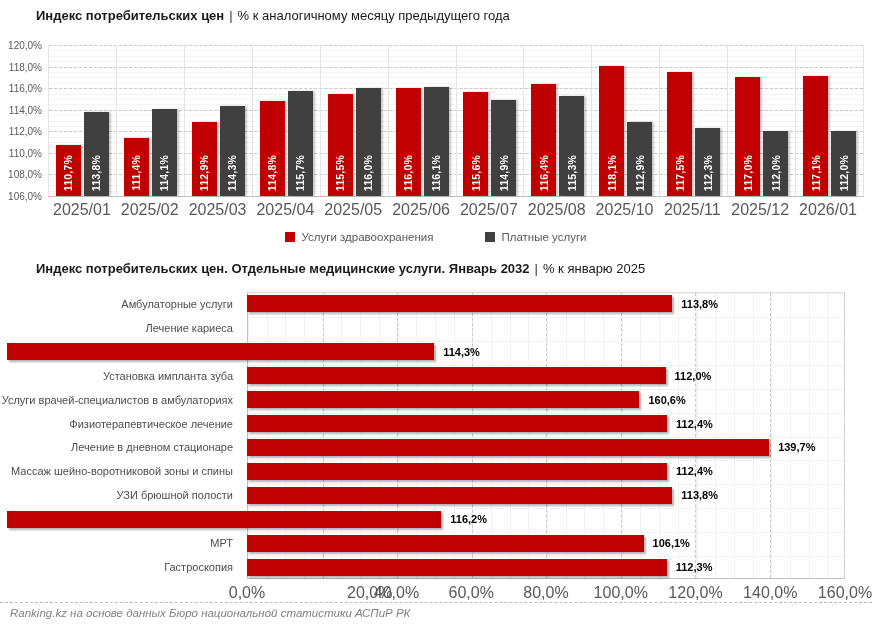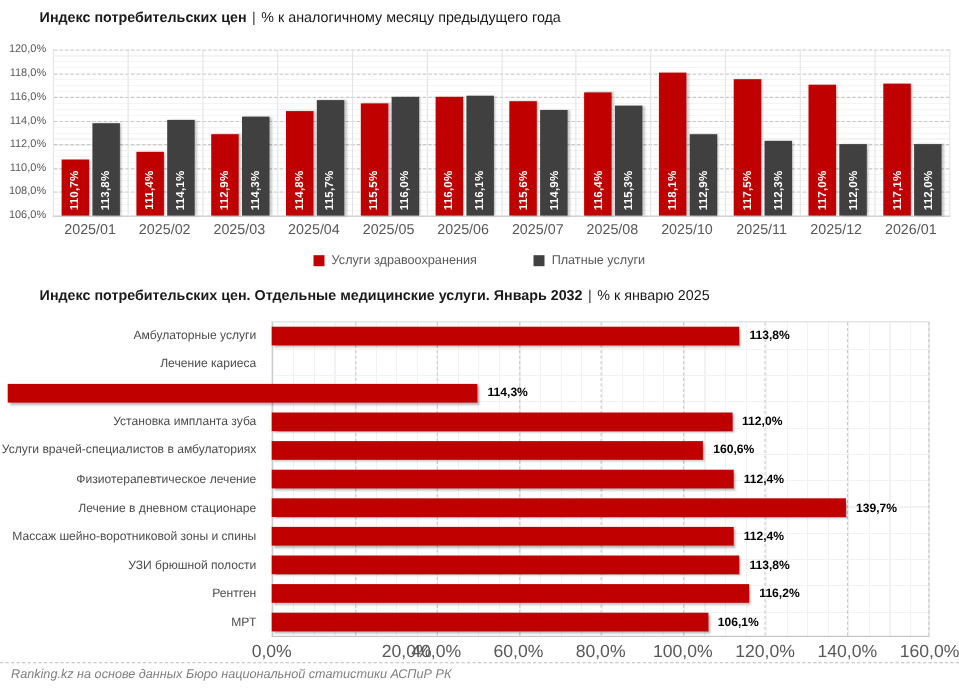--- a/index.html
+++ b/index.html
@@ -22,21 +22,21 @@
   .c1-gridline{position:absolute;left:0;right:0;border-top:1px dashed #C9C9C9;}
   #c1-groups{position:absolute;left:0;top:0;width:100%;height:100%;display:flex;}
   .c1-group{flex:1;display:flex;align-items:flex-end;justify-content:center;gap:3px;height:100%;
             border-right:1px solid #E4E4E4;box-sizing:border-box;}
   .c1-group:last-child{border-right:none;}
   .c1-bar{width:25px;display:flex;justify-content:center;align-items:flex-end;
           box-shadow:2px 0 2px rgba(0,0,0,0.22);}
   .c1-bar-label{writing-mode:vertical-rl;transform:rotate(180deg);color:#fff;font-weight:bold;
                 font-size:10.5px;margin-bottom:5px;letter-spacing:0.2px;}
   #c1-xlabels{position:absolute;left:48px;top:201px;width:814px;display:flex;}
-  .c1-xlabel{flex:1;text-align:center;font-size:13px;color:#595959;}
+  .c1-xlabel{flex:1;text-align:center;font-size:16px;color:#595959;}
   #c1-legend{position:absolute;left:0;top:231px;width:872px;display:flex;justify-content:center;gap:52px;}
   .legend-item{display:flex;align-items:center;gap:6px;}
   .legend-swatch{width:10px;height:10px;display:inline-block;}
   .legend-label{font-size:11.5px;color:#595959;}
 
   
   #c2-plot{position:absolute;left:247px;top:292px;width:598px;height:287px;box-sizing:border-box;
            border-top:1px solid #E0E0E0;border-right:1px solid #E0E0E0;
            border-left:1px solid #BFBFBF;border-bottom:1px solid #BFBFBF;
            background:repeating-linear-gradient(to right,#F2F2F2 0 1px,transparent 1px 18.6875px),
@@ -280,31 +280,37 @@
         </div>
       </div>
       <div class="c2-row">
         <div class="c2-cat">УЗИ брюшной полости</div>
         <div class="c2-track">
           <div class="c2-bar" style="width: 71.125%; background: rgb(192, 0, 0);"></div>
           <span class="c2-val">113,8%</span>
         </div>
       </div>
       <div class="c2-row">
-        <div class="c2-cat">Рентген</div>
         <div class="c2-track">
           <div class="c2-bar" style="width: 72.625%; background: rgb(192, 0, 0);"></div>
           <span class="c2-val">116,2%</span>
         </div>
       </div>
       <div class="c2-row">
         <div class="c2-cat">МРТ</div>
         <div class="c2-track">
           <div class="c2-bar" style="width: 66.3125%; background: rgb(192, 0, 0);"></div>
           <span class="c2-val">106,1%</span>
+        </div>
+      </div>
+      <div class="c2-row">
+        <div class="c2-cat">Гастроскопия</div>
+        <div class="c2-track">
+          <div class="c2-bar" style="width: 70.1875%; background: rgb(192, 0, 0);"></div>
+          <span class="c2-val">112,3%</span>
         </div>
       </div>
     </div>
 
   <div id="c2-xlabels">
       <span class="c2-xlabel" style="left: 0%;">0,0%</span>
       <span class="c2-xlabel" style="left: 12.5%; margin-left: 48px;">20,0%</span>
       <span class="c2-xlabel" style="left: 25%;">40,0%</span>
       <span class="c2-xlabel" style="left: 37.5%;">60,0%</span>
       <span class="c2-xlabel" style="left: 50%;">80,0%</span>

